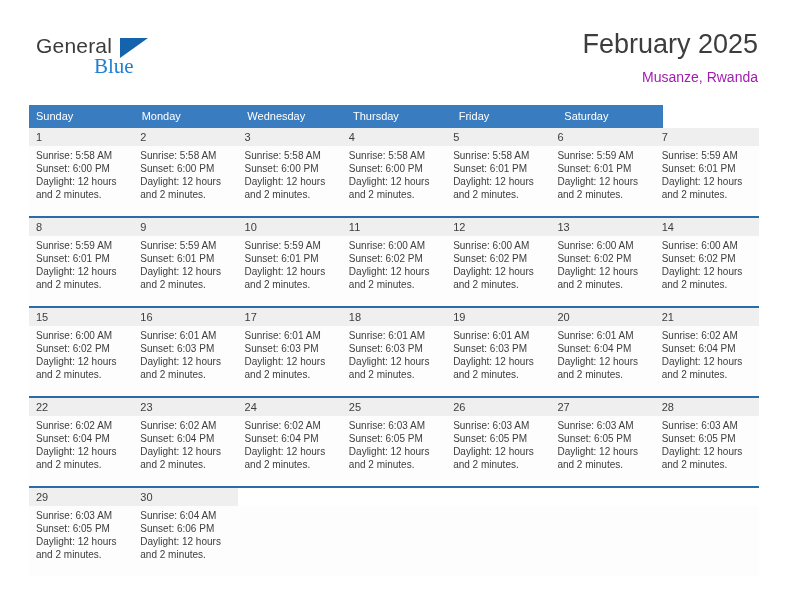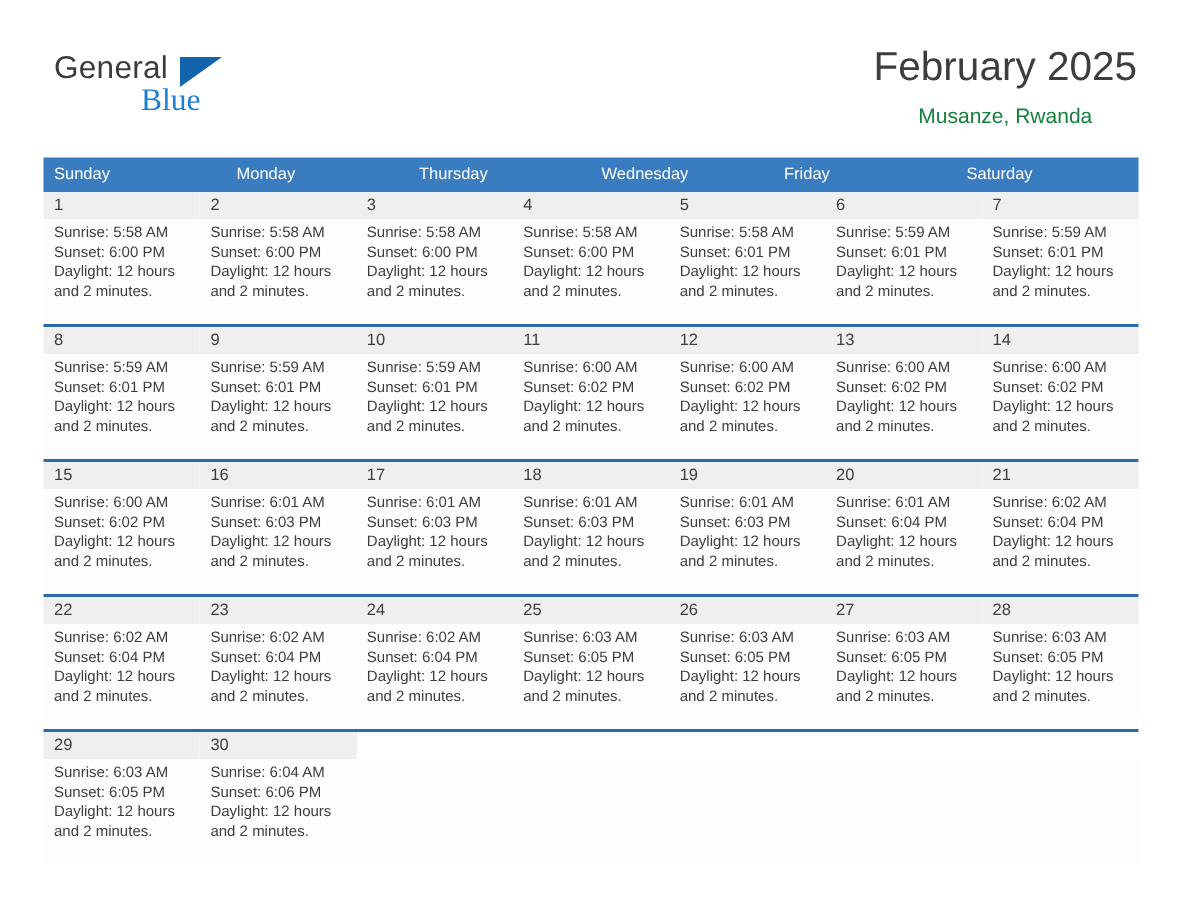--- a/index.html
+++ b/index.html
@@ -71,36 +71,35 @@
   .cal-title {
     font-size: 27px;
     color: #3d3d3d;
     font-weight: normal;
     line-height: 32px;
     white-space: nowrap;
   }
   .cal-subtitle {
     margin-top: 9px;
     font-size: 14px;
-    color: #15803d;
+    color: #a21caf;
     line-height: 16px;
     white-space: nowrap;
-    text-align: center;
   }
 
   
   .calendar {
     position: absolute;
     left: 29px;
     top: 105px;
     width: 730px;
   }
   .weekdays {
     display: flex;
-    width: 730px;
+    width: 634px;
     background: #3a7cc0;
   }
   .weekday {
     flex: 1 1 0;
     box-sizing: border-box;
     padding: 4px 0 5px 7px;
     font-size: 11px;
     color: #ffffff;
     line-height: 14px;
     white-space: nowrap;
@@ -164,22 +163,22 @@
       <div class="cal-title">February 2025</div>
       <div class="cal-subtitle">Musanze, Rwanda</div>
     </div>
 
   </div>
 
   <div class="calendar">
     <div class="weekdays">
         <div class="weekday">Sunday</div>
         <div class="weekday">Monday</div>
+        <div class="weekday">Wednesday</div>
         <div class="weekday">Thursday</div>
-        <div class="weekday">Wednesday</div>
         <div class="weekday">Friday</div>
         <div class="weekday">Saturday</div>
       </div>
     <div id="weeks-container">
         <div class="week">
           <div class="week-dates">
             <div class="daycell-date">1</div>
             <div class="daycell-date">2</div>
             <div class="daycell-date">3</div>
             <div class="daycell-date">4</div>

